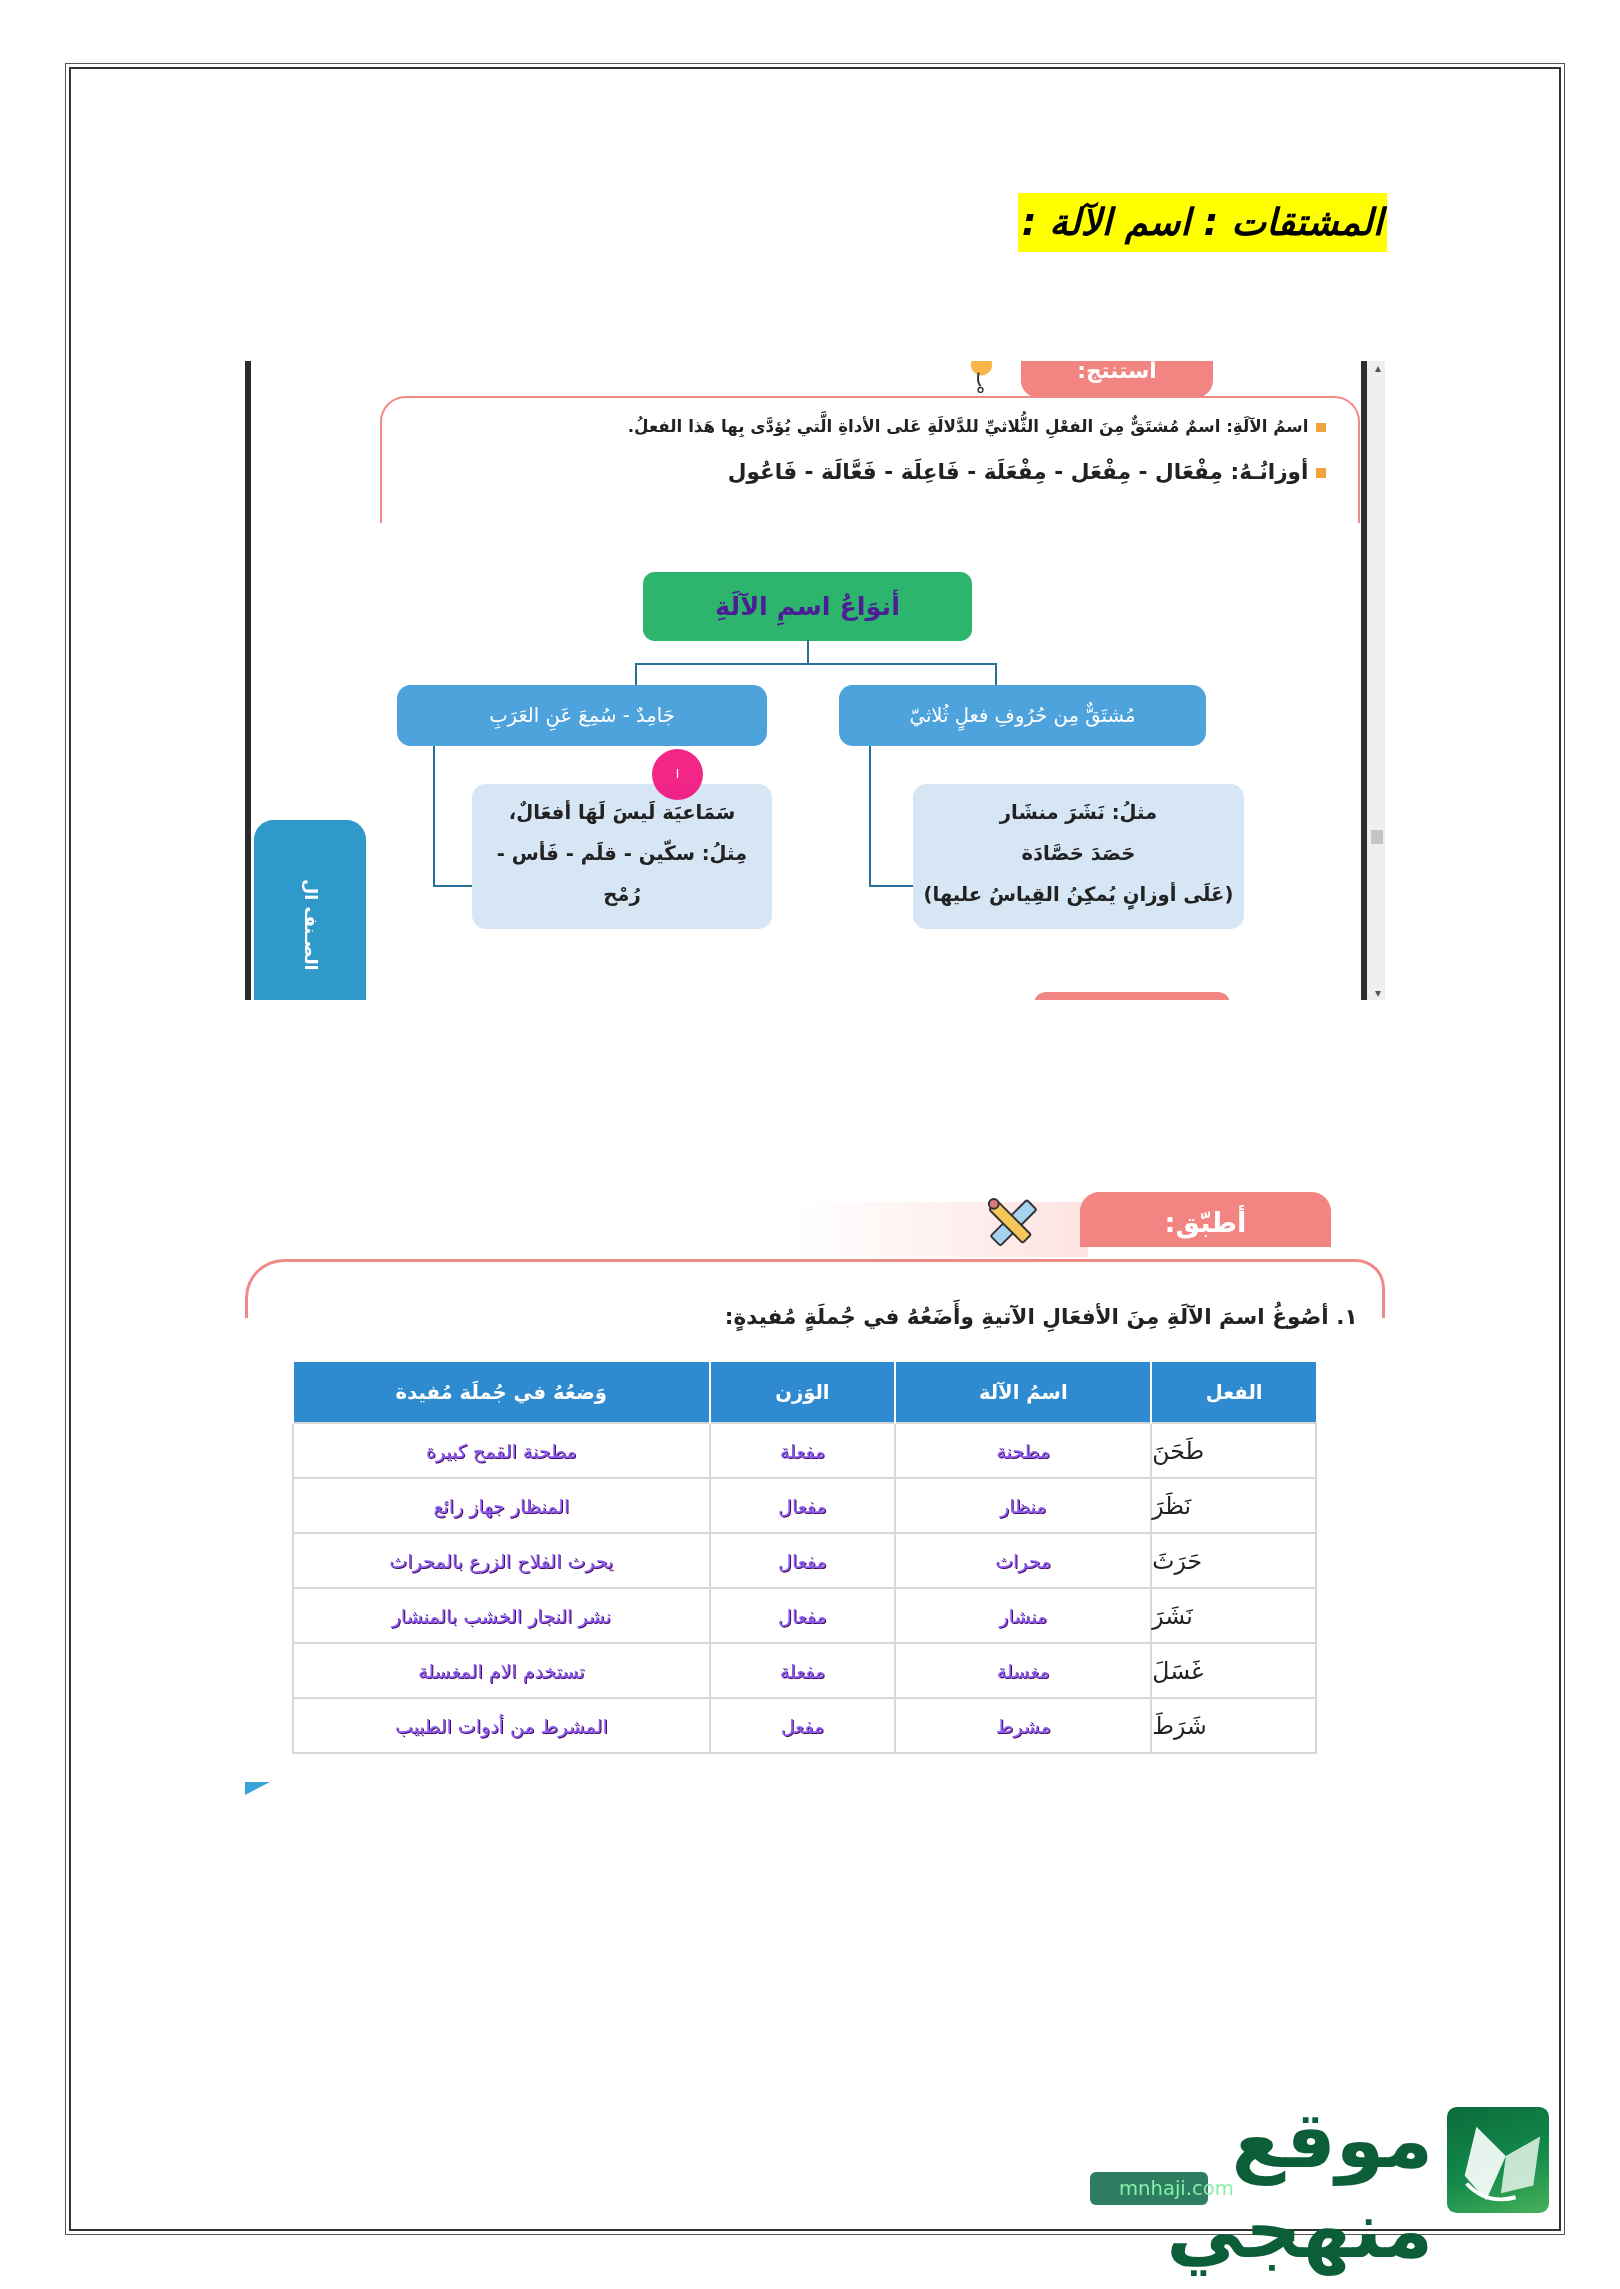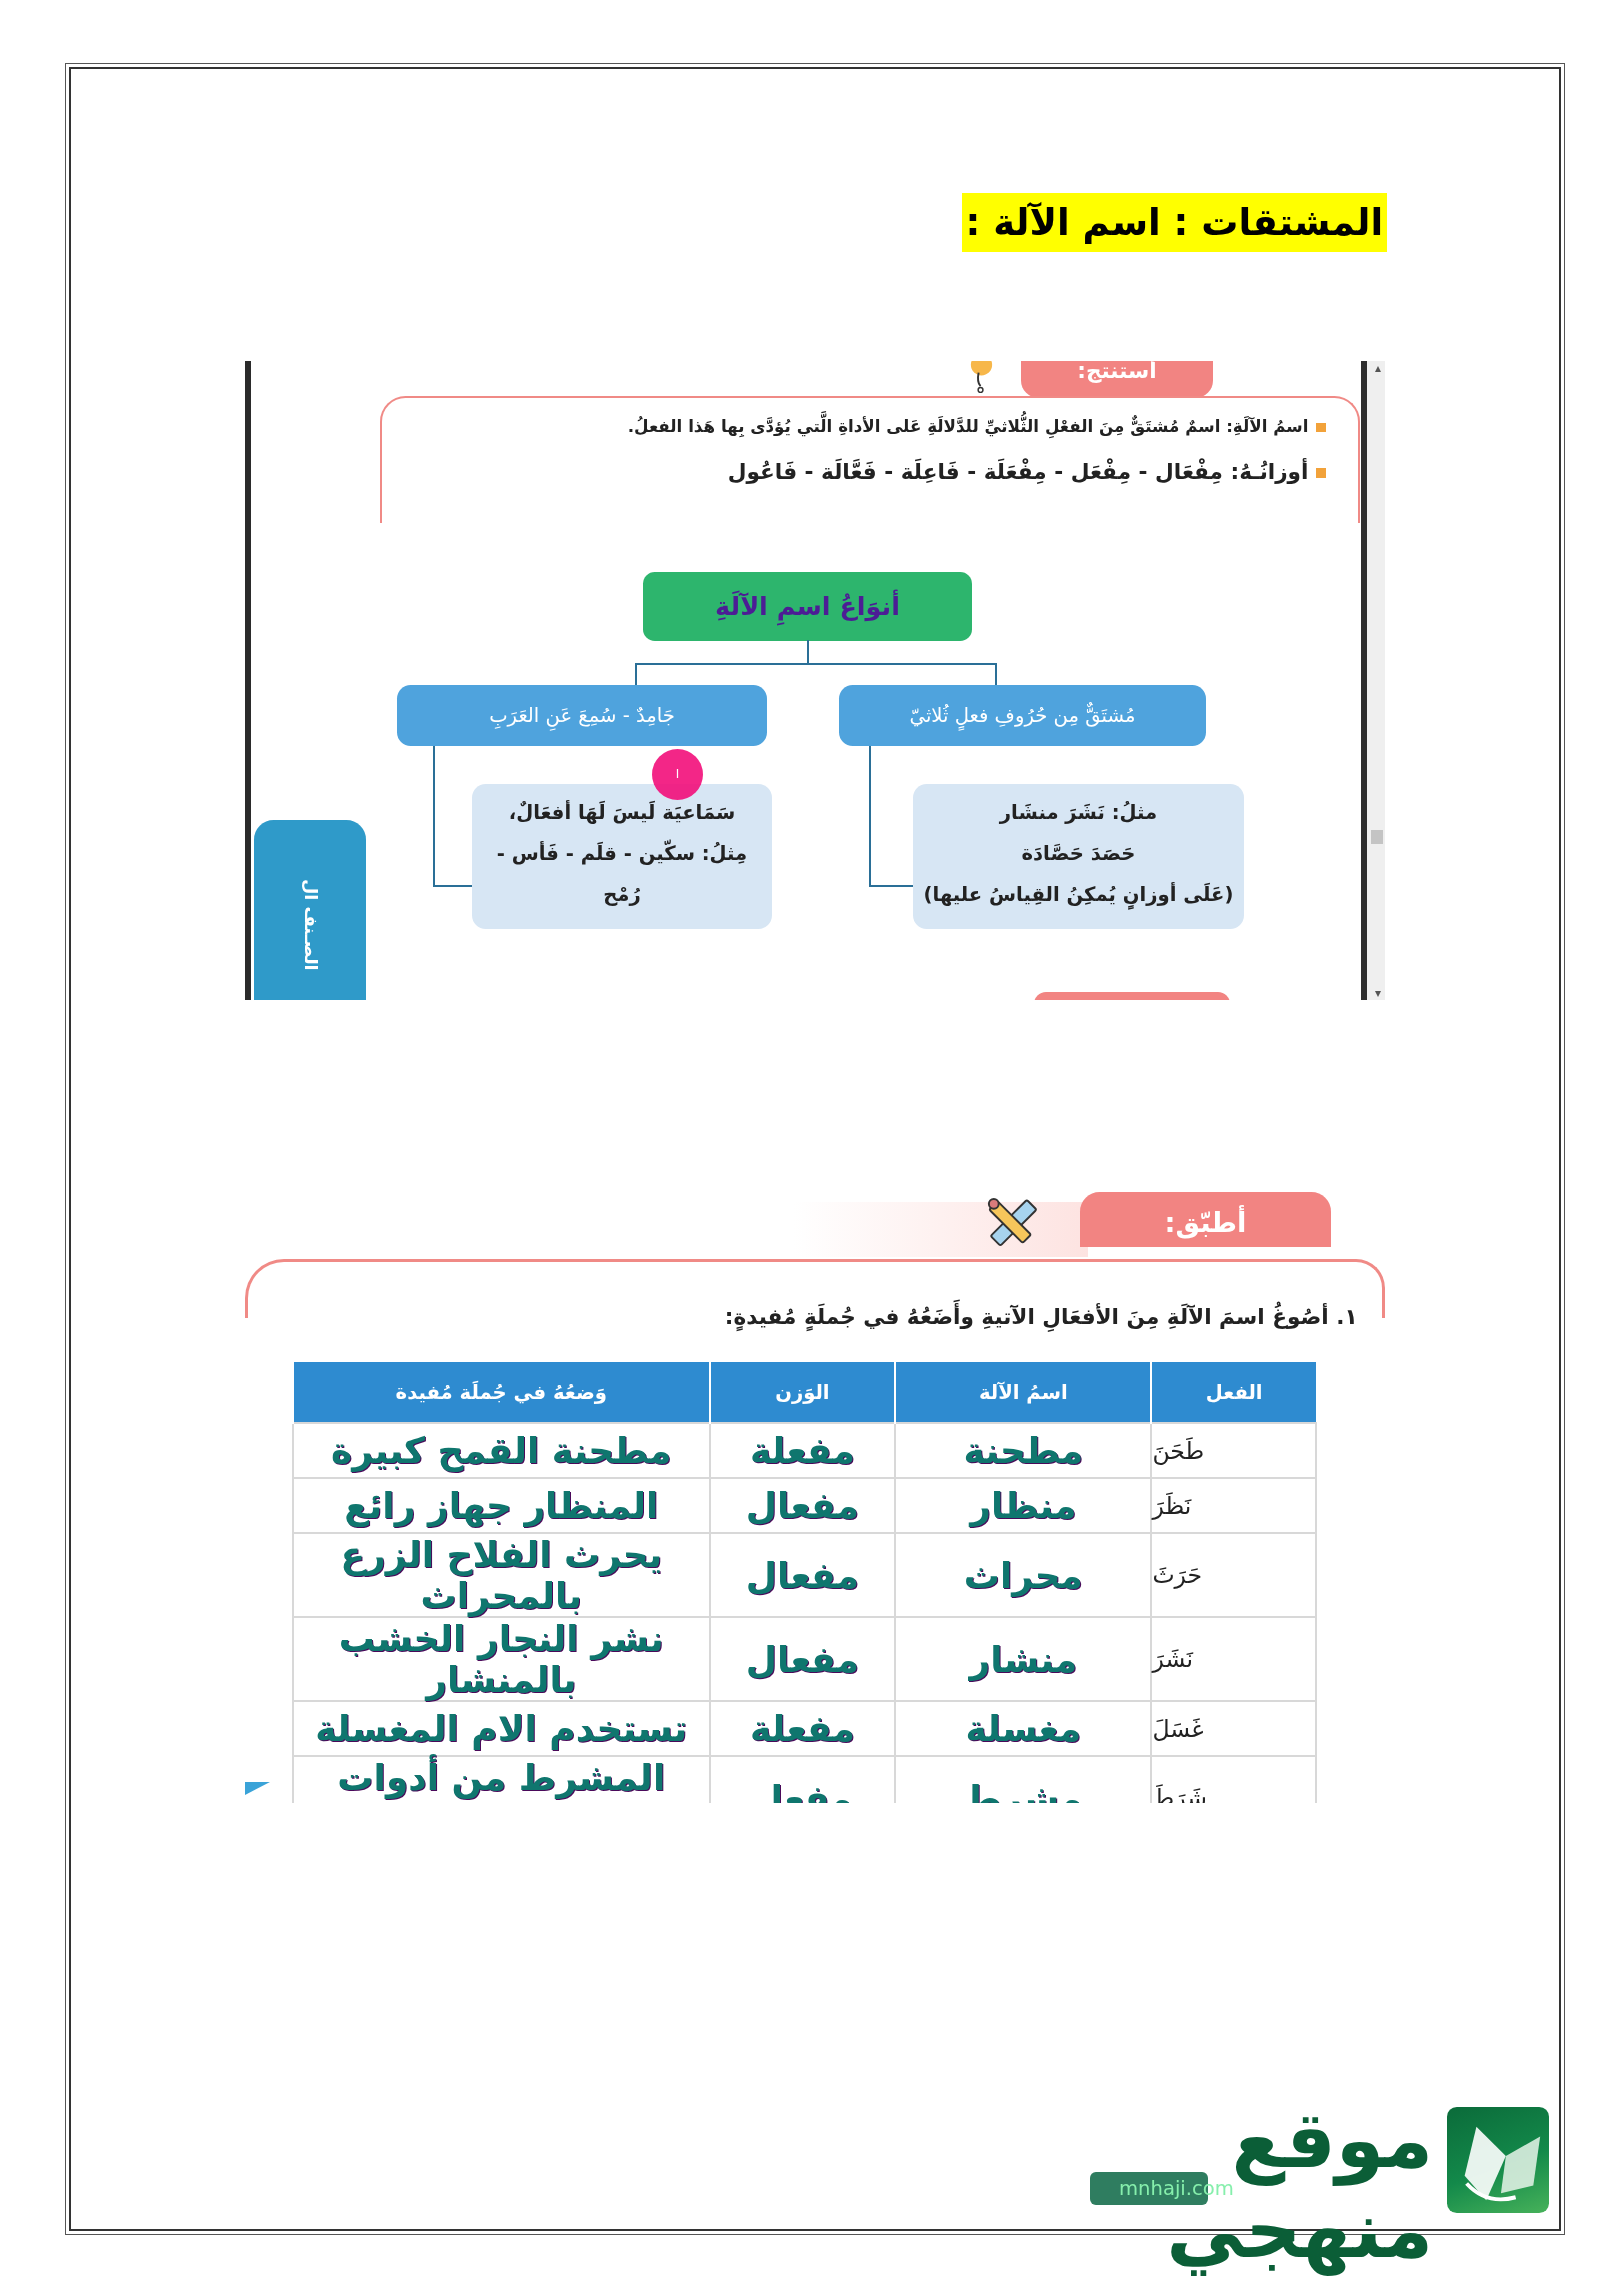--- a/index.html
+++ b/index.html
@@ -12,21 +12,21 @@
   }
   .page-frame-inner {
     position: absolute; left: 69px; top: 67px; width: 1492px; height: 2164px;
     border: 2px solid #333;
   }
 
   .title {
     position: absolute; right: 233px; top: 193px; height: 59px;
     background: #ffff00; padding: 0 3.9px;
     font-family: "DejaVu Sans", sans-serif; font-weight: bold;
-    font-size: 37px; line-height: 59px; color: #000; direction: rtl;
+    font-size: 37px; line-height: 59px; color: #000; direction: rtl; font-style: italic;
   }
 
   
   .shot1 {
     position: absolute; left: 245px; top: 361px; width: 1140px; height: 639px;
     background: #fff; overflow: hidden;
   }
   .shot1 .left-bar { position: absolute; left: 0; top: 0; width: 5.9px; height: 100%; background: #2b2b2b; }
   .shot1 .right-bar { position: absolute; right: 17.6px; top: 0; width: 6.9px; height: 100%; background: #2e2e2e; }
   .shot1 .scroll-track { position: absolute; right: 0; top: 0; width: 17.6px; height: 100%; background: #efefef; }
@@ -110,22 +110,22 @@
     position: absolute; right: 27.4px; top: 118px; direction: rtl; font-size: 21.6px; font-weight: bold; color: #222;
   }
   table.verbs {
     position: absolute; left: 47px; top: 176px; width: 1025px; border-collapse: collapse; direction: rtl;
   }
   table.verbs th {
     background: #2e8bd0; color: #fff; font-size: 19.6px; font-weight: bold; height: 61px;
     border-left: 2px solid #fff; text-align: center;
   }
   table.verbs td {
-    height: 55px; border: 2px solid #d8d8d8; text-align: center; font-size: 36px; font-weight: bold;
-    color: #0f766e; text-shadow: 1px 1px 0 #4a0a5a;
+    height: 55px; border: 2px solid #d8d8d8; text-align: center; font-size: 19px; font-weight: normal;
+    color: #8b5cf6; text-shadow: 1px 1px 0 #4a0a5a;
   }
   table.verbs td.verb { color: #222; text-shadow: none; font-weight: normal; font-size: 23.5px; text-align: left; padding-right: 23.5px; }
   .col-verb { width: 165px; } .col-name { width: 257px; } .col-weight { width: 186px; } .col-sent { width: 418px; }
   .corner-tri {
     position: absolute; left: 0; top: 596px; width: 0; height: 0;
     border-left: 25.5px solid #3aa3d8; border-bottom: 13.7px solid transparent;
   }
 
   
   .logo { position: absolute; left: 992px; top: 2105px; width: 557px; height: 118px; }

